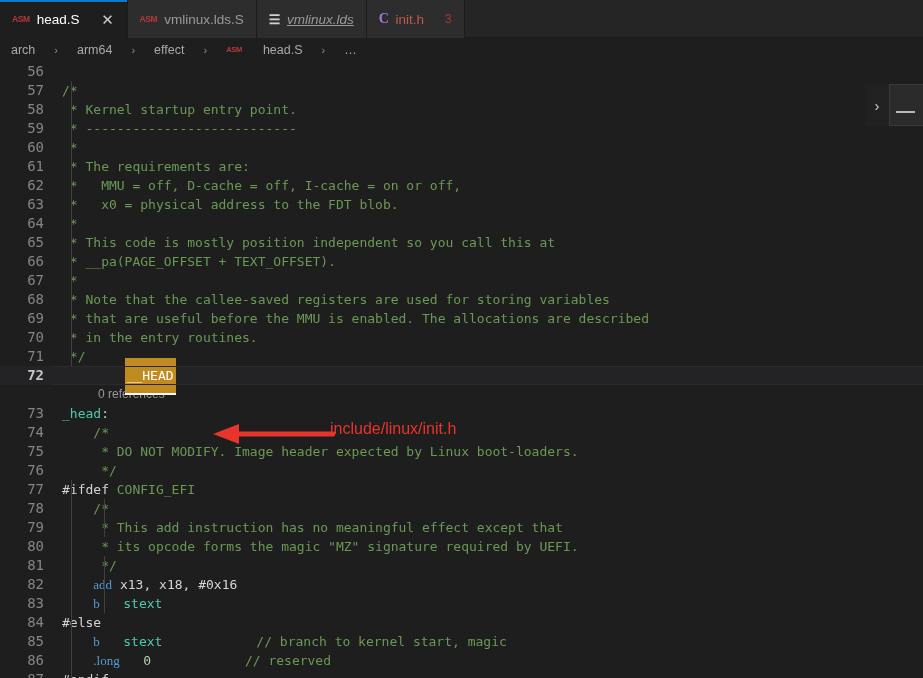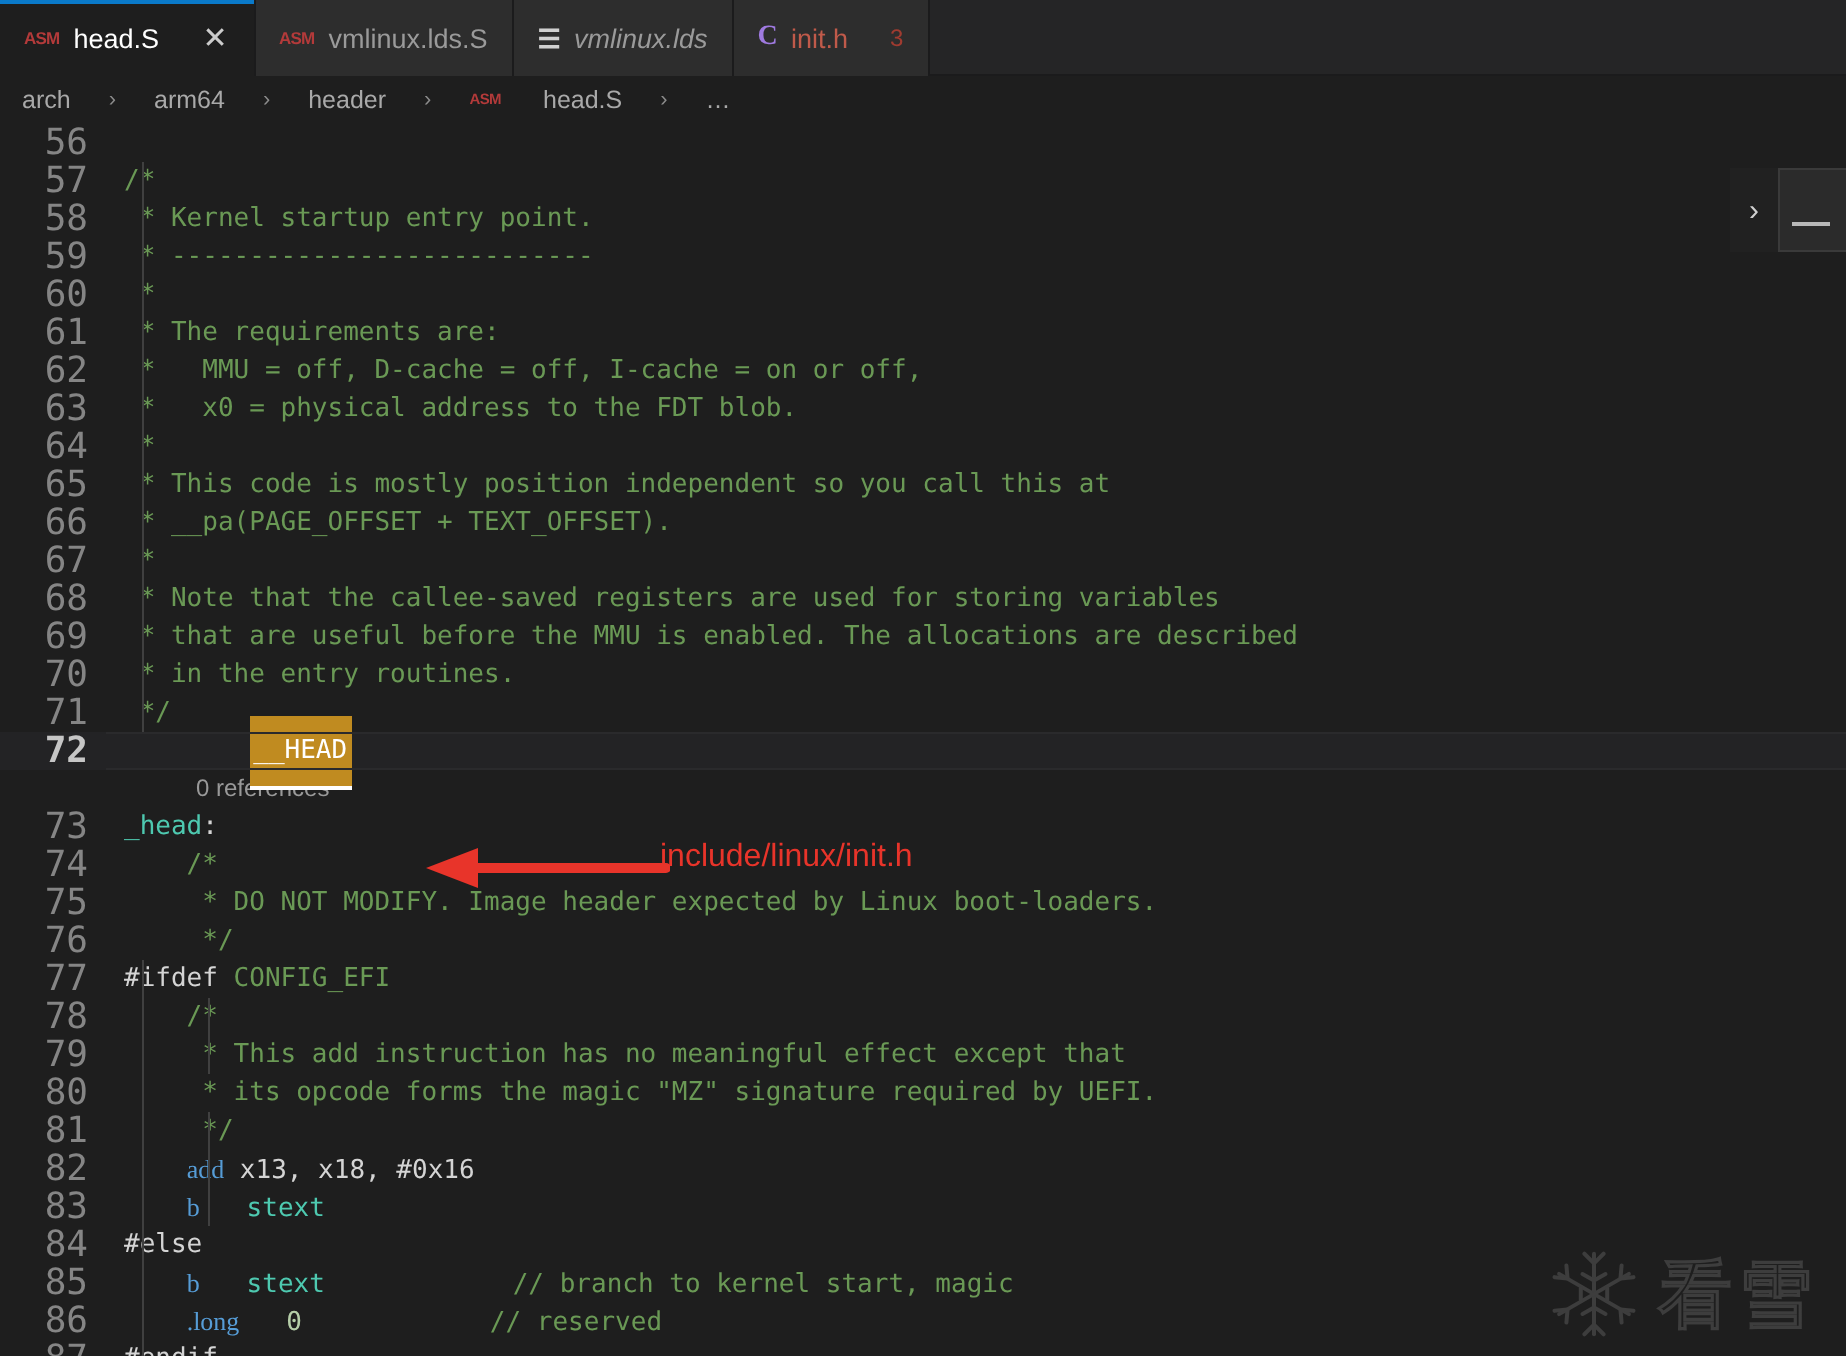--- a/index.html
+++ b/index.html
@@ -54,21 +54,21 @@
     font-size: 8.5px;
     font-weight: bold;
     letter-spacing: -0.4px;
     line-height: 1;
     flex: none;
   }
   .icon-asm { color: #b33a3a; }
   .icon-c   { color: #9f7ae0; font-size: 14px; font-weight: bold; font-family: "Liberation Serif", serif; }
   .icon-lds { color: #d0d0d0; font-size: 13px; line-height: 1; }
   .tab-label { font-size: 13.5px; }
-  .tab-label.italic { font-style: italic; }
+  .tab-label.italic { font-style: italic; text-decoration: underline; }
   .tab-label.err { color: #c05a4a; }
   .tab-badge {
     color: #a03b30;
     font-size: 12px;
     margin-left: 14px;
   }
   .tab-close {
     margin-left: 14px;
     color: #cccccc;
     font-size: 15px;
@@ -122,21 +122,21 @@
     position:absolute; left:53px; right:0; top:0; bottom:0;
     border-top:1px solid #2a2a2c; border-bottom:1px solid #2a2a2c;
     pointer-events:none;
   }
   .ln {
     width: 44px;
     text-align: right;
     color: #858585;
     flex: none;
     padding-right: 0;
-    font-size: 18px;
+    font-size: 14px;
     user-select: none;
   }
   .row.active-line .ln { color: #c6c6c6; font-weight: bold; }
   .content { padding-left: 18px; flex: 1; position: relative; }
   .guide {
     position: absolute;
     left: 71px;
     top: 0; bottom: 0;
     width: 1px;
     background: #404040;
@@ -259,21 +259,21 @@
         <span class="tab-badge">3</span>
       </div>
       <div class="tabbar-filler"></div>
     </div>
 
   <div class="breadcrumb" id="breadcrumb">
       <span class="crumb">arch</span>
       <span class="crumb-sep">›</span>
       <span class="crumb">arm64</span>
       <span class="crumb-sep">›</span>
-      <span class="crumb">header</span>
+      <span class="crumb">effect</span>
       <span class="crumb-sep">›</span>
       <span class="crumb-ico">ASM</span>
       <span class="crumb">head.S</span>
       <span class="crumb-sep">›</span>
       <span class="crumb">…</span>
     </div>
 
   <div class="editor">
     <div class="code-area" id="code"><div class="row"><div class="ln">56</div><div class="content"></div></div><div class="row"><div class="ln">57</div><div class="content"><span class="c-comment">/*</span></div></div><div class="row"><div class="ln">58</div><div class="content"><span class="c-comment"> * Kernel startup entry point.</span></div></div><div class="row"><div class="ln">59</div><div class="content"><span class="c-comment"> * ---------------------------</span></div></div><div class="row"><div class="ln">60</div><div class="content"><span class="c-comment"> *</span></div></div><div class="row"><div class="ln">61</div><div class="content"><span class="c-comment"> * The requirements are:</span></div></div><div class="row"><div class="ln">62</div><div class="content"><span class="c-comment"> *   MMU = off, D-cache = off, I-cache = on or off,</span></div></div><div class="row"><div class="ln">63</div><div class="content"><span class="c-comment"> *   x0 = physical address to the FDT blob.</span></div></div><div class="row"><div class="ln">64</div><div class="content"><span class="c-comment"> *</span></div></div><div class="row"><div class="ln">65</div><div class="content"><span class="c-comment"> * This code is mostly position independent so you call this at</span></div></div><div class="row"><div class="ln">66</div><div class="content"><span class="c-comment"> * __pa(PAGE_OFFSET + TEXT_OFFSET).</span></div></div><div class="row"><div class="ln">67</div><div class="content"><span class="c-comment"> *</span></div></div><div class="row"><div class="ln">68</div><div class="content"><span class="c-comment"> * Note that the callee-saved registers are used for storing variables</span></div></div><div class="row"><div class="ln">69</div><div class="content"><span class="c-comment"> * that are useful before the MMU is enabled. The allocations are described</span></div></div><div class="row"><div class="ln">70</div><div class="content"><span class="c-comment"> * in the entry routines.</span></div></div><div class="row"><div class="ln">71</div><div class="content"><span class="c-comment"> */</span></div></div><div class="row active-line"><div class="ln">72</div><div class="content"><span class="c-plain">	</span><span class="hl-token">__HEAD</span></div></div><div class="codelens">0 references</div><div class="row"><div class="ln">73</div><div class="content"><span class="c-type">_head</span><span class="c-plain">:</span></div></div><div class="row"><div class="ln">74</div><div class="content"><span class="c-comment">    /*</span></div></div><div class="row"><div class="ln">75</div><div class="content"><span class="c-comment">     * DO NOT MODIFY. Image header expected by Linux boot-loaders.</span></div></div><div class="row"><div class="ln">76</div><div class="content"><span class="c-comment">     */</span></div></div><div class="row"><div class="ln">77</div><div class="content"><span class="c-plain">#ifdef </span><span class="c-macro">CONFIG_EFI</span></div></div><div class="row"><div class="ln">78</div><div class="content"><span class="c-comment">    /*</span></div></div><div class="row"><div class="ln">79</div><div class="content"><span class="c-comment">     * This add instruction has no meaningful effect except that</span></div></div><div class="row"><div class="ln">80</div><div class="content"><span class="c-comment">     * its opcode forms the magic "MZ" signature required by UEFI.</span></div></div><div class="row"><div class="ln">81</div><div class="content"><span class="c-comment">     */</span></div></div><div class="row"><div class="ln">82</div><div class="content"><span class="c-plain">    </span><span class="c-key">add</span><span class="c-plain"> x13, x18, #0x16</span></div></div><div class="row"><div class="ln">83</div><div class="content"><span class="c-plain">    </span><span class="c-key">b</span><span class="c-plain">   </span><span class="c-type">stext</span></div></div><div class="row"><div class="ln">84</div><div class="content"><span class="c-plain">#else</span></div></div><div class="row"><div class="ln">85</div><div class="content"><span class="c-plain">    </span><span class="c-key">b</span><span class="c-plain">   </span><span class="c-type">stext</span><span class="c-plain">            </span><span class="c-comment">// branch to kernel start, magic</span></div></div><div class="row"><div class="ln">86</div><div class="content"><span class="c-plain">    </span><span class="c-key">.long</span><span class="c-plain">   </span><span class="c-num">0</span><span class="c-plain">            </span><span class="c-comment">// reserved</span></div></div><div class="row"><div class="ln">87</div><div class="content"><span class="c-plain">#endif</span></div></div><div class="guide" style="top: 19px; height: 285px;"></div><div class="guide" style="top: 418px; height: 199px;"></div><div class="guide guide2" style="top: 437px; height: 38px;"></div><div class="guide guide2" style="top: 494px; height: 57px;"></div></div>
 
@@ -286,29 +286,14 @@
       </svg>
     </div>
 
     <div class="chev">›</div>
     <div class="peek">
       <div class="peek-line"></div>
     </div>
 
     <div class="scroll-strip"></div>
 
-    <div class="watermark">
-      <svg width="46" height="46" viewBox="0 0 48 48">
-        <g stroke="#3d3d3d" stroke-width="2.1" stroke-linecap="round" fill="none">
-          <line x1="24" y1="3" x2="24" y2="45"></line>
-          <line x1="5.8" y1="13.5" x2="42.2" y2="34.5"></line>
-          <line x1="5.8" y1="34.5" x2="42.2" y2="13.5"></line>
-          <path d="M24 8 L19 3 M24 8 L29 3 M24 40 L19 45 M24 40 L29 45"></path>
-          <path d="M10.2 15.9 L3.4 15.2 M10.2 15.9 L9.6 9.1 M37.8 32.1 L44.6 32.8 M37.8 32.1 L38.4 38.9"></path>
-          <path d="M10.2 32.1 L3.4 32.8 M10.2 32.1 L9.6 38.9 M37.8 15.9 L44.6 15.2 M37.8 15.9 L38.4 9.1"></path>
-          <path d="M24 17 L18 13.6 M24 17 L30 13.6 M24 31 L18 34.4 M24 31 L30 34.4"></path>
-          <path d="M17.1 21 L17.1 27 M30.9 21 L30.9 27"></path>
-        </g>
-      </svg>
-      <div class="wm-text">看雪</div>
-    </div>
   </div>
 </div>
 
 </body></html>

